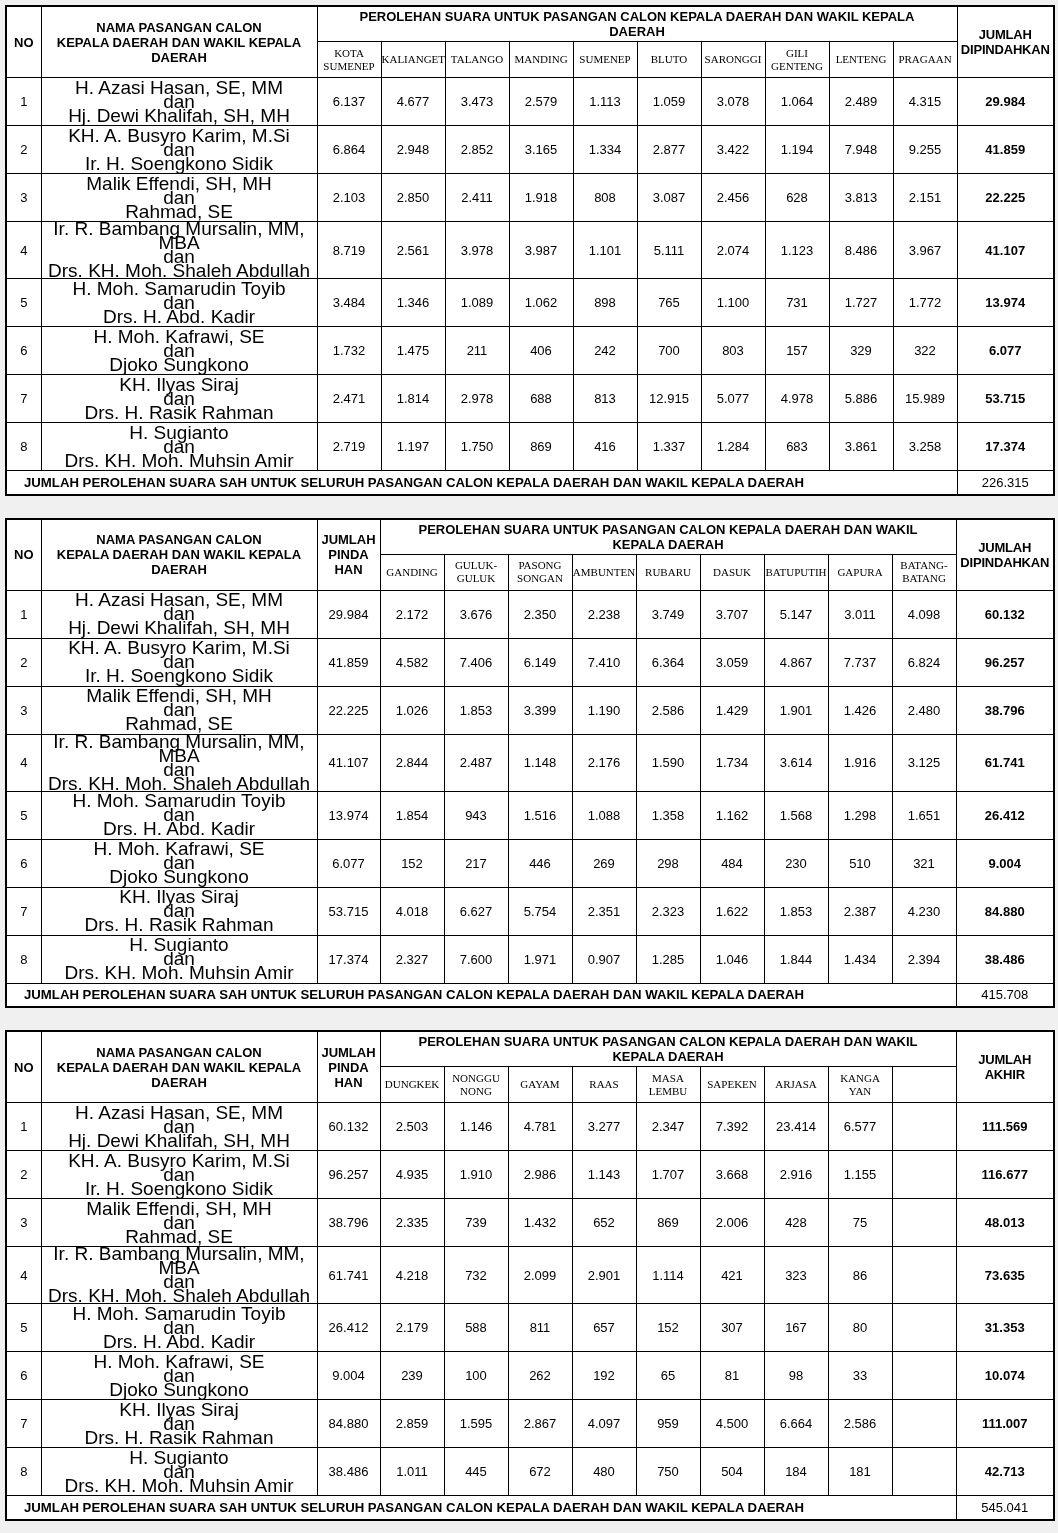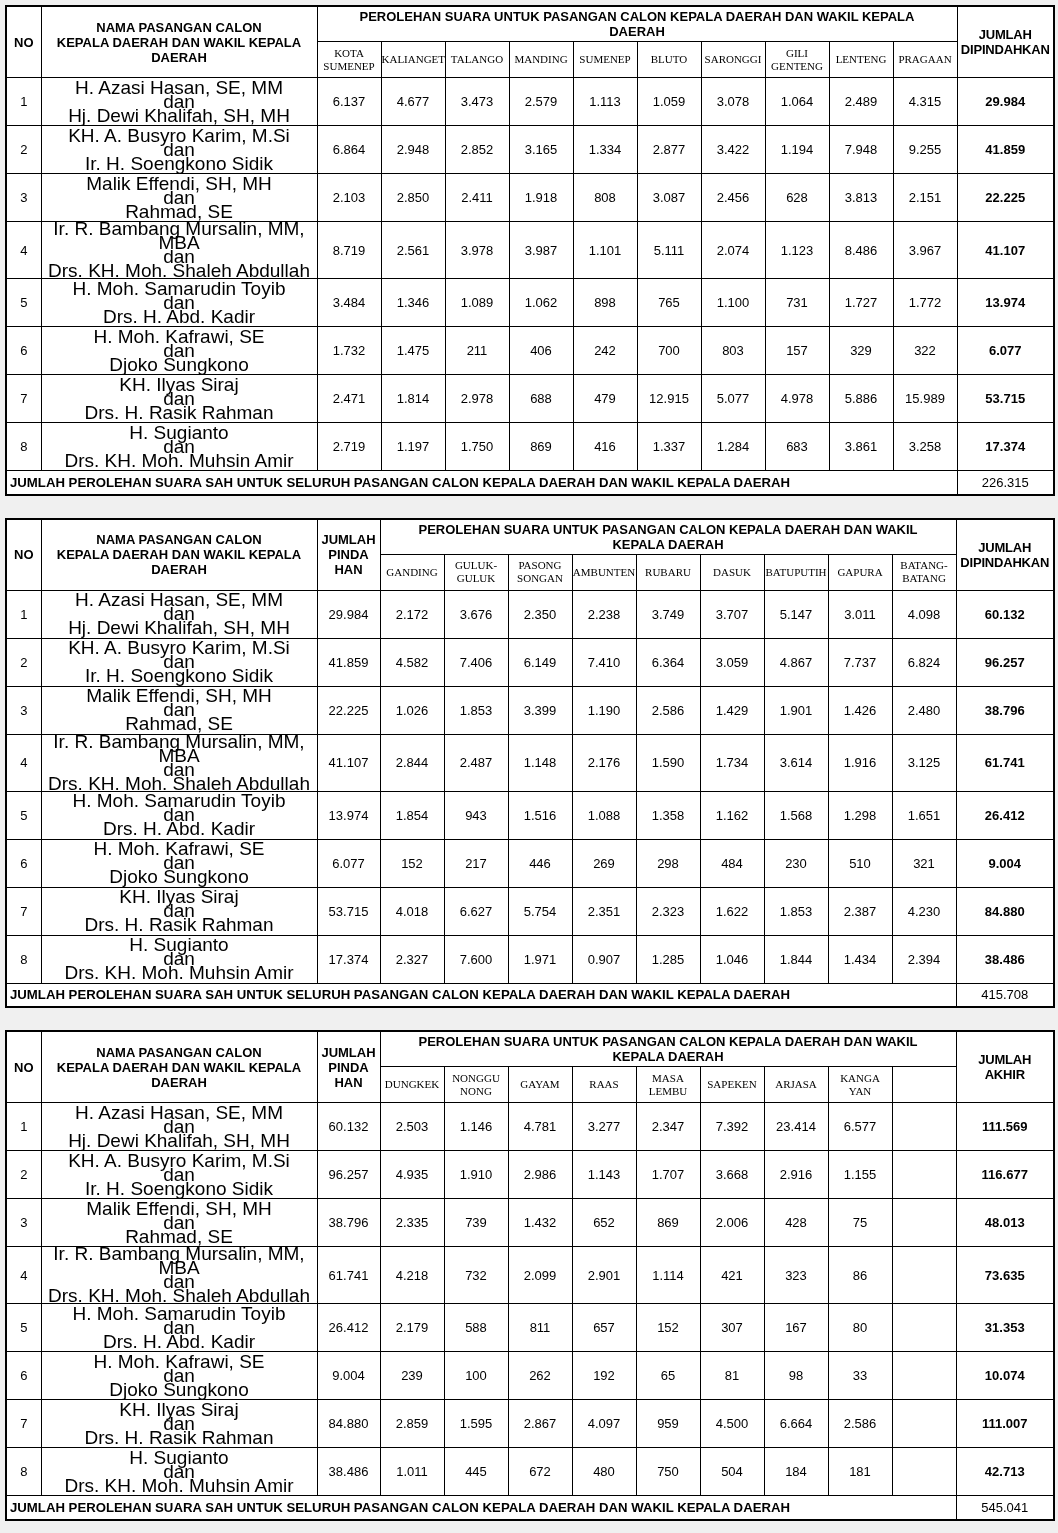--- a/index.html
+++ b/index.html
@@ -32,21 +32,21 @@
   th.district { font-size:11px; line-height:13px; font-weight:normal; }
   tr.hrow1 { height:34px; }
   tr.hrow2 { height:36px;font-family:Liberation Serif, serif; }
   tbody tr { height:48px; }
   td.names { font-size:19px; line-height:14px; }
   td.num, td.val { font-size:13px; }
   td.rowtotal { font-weight:bold; }
   tfoot tr { height:24px; }
   td.footer-label {
     font-weight:bold; text-align:left;
-    padding:2px 2px 2px 3px; font-size:13.2px;
+    padding:2px 2px 2px 17px; font-size:13.2px;
   }
   td.footer-value { font-size:13px; }
 </style>
 </head>
 <body>
 
 <div class="page">
     <table>
       <colgroup>
         <col style="width: 35px;">
@@ -193,21 +193,21 @@
         </tr>
         <tr>
           <td class="num">7</td>
           <td class="names pre">KH. Ilyas Siraj
 dan
 Drs. H. Rasik Rahman</td>
           <td class="val">2.471</td>
           <td class="val">1.814</td>
           <td class="val">2.978</td>
           <td class="val">688</td>
-          <td class="val">479</td>
+          <td class="val">813</td>
           <td class="val">12.915</td>
           <td class="val">5.077</td>
           <td class="val">4.978</td>
           <td class="val">5.886</td>
           <td class="val">15.989</td>
           <td class="val rowtotal">53.715</td>
         </tr>
         <tr>
           <td class="num">8</td>
           <td class="names pre">H. Sugianto

